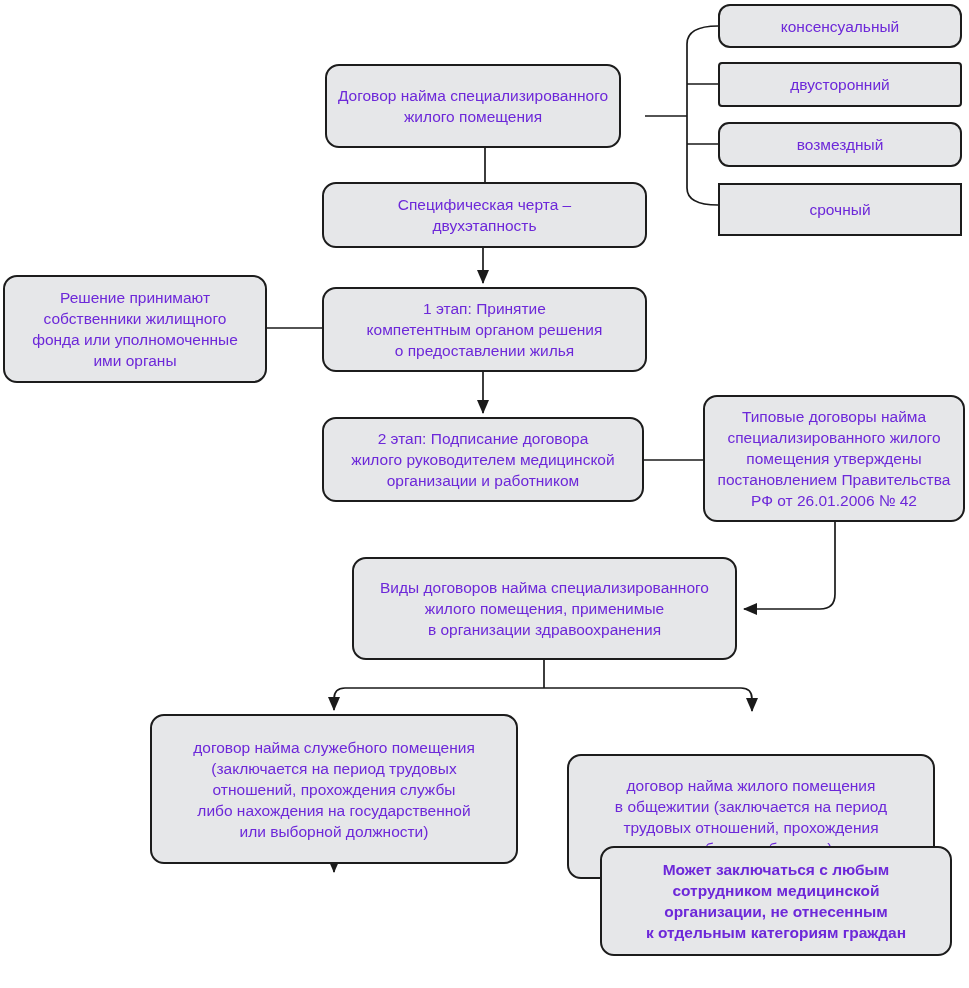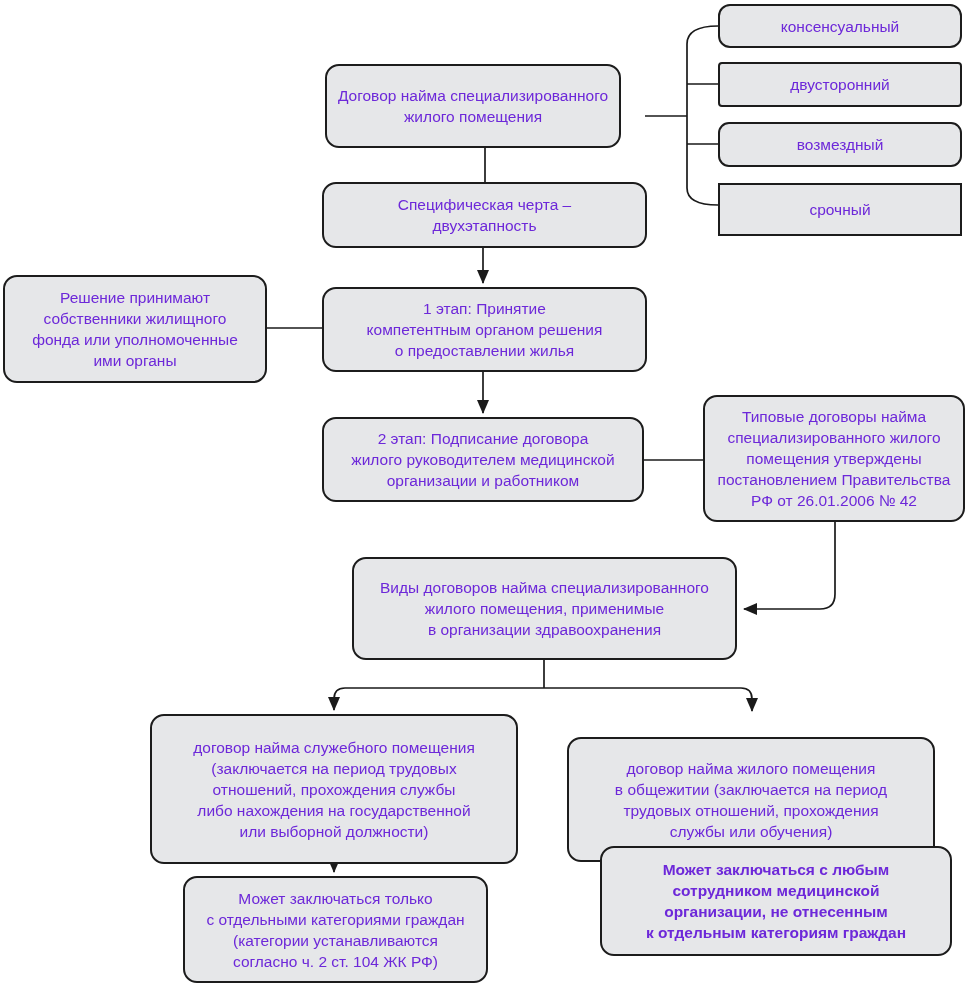--- a/index.html
+++ b/index.html
@@ -116,33 +116,27 @@
   </div>
 
   <div class="box" style="left:150px;top:714px;width:368px;height:150px;">
     <div class="txt"><span class="lead">договор найма служебного помещения</span><span>
 (заключается на период трудовых
 отношений, прохождения службы
 либо нахождения на государственной
 или выборной должности)</span></div>
   </div>
 
-  <div class="box" style="left:567px;top:737px;width:368px;height:125px;">
+  <div class="box" style="left:567px;top:754px;width:368px;height:125px;">
     <div class="txt"><span class="lead">договор найма жилого помещения
 в общежитии</span><span> (заключается на период
 трудовых отношений, прохождения
 службы или обучения)</span></div>
   </div>
 
-  <div class="box" style="left:183px;top:876px;width:305px;height:107px;">
-    <div class="txt">Может заключаться только
-с отдельными категориями граждан
-(категории устанавливаются
-согласно ч. 2 ст. 104 ЖК РФ)</div>
-  </div>
 
   <div class="box" style="left:600px;top:846px;width:352px;height:110px;font-weight:bold;">
     <div class="txt">Может заключаться с любым
 сотрудником медицинской
 организации, не отнесенным
 к отдельным категориям граждан</div>
   </div>
 
 </div>
 

